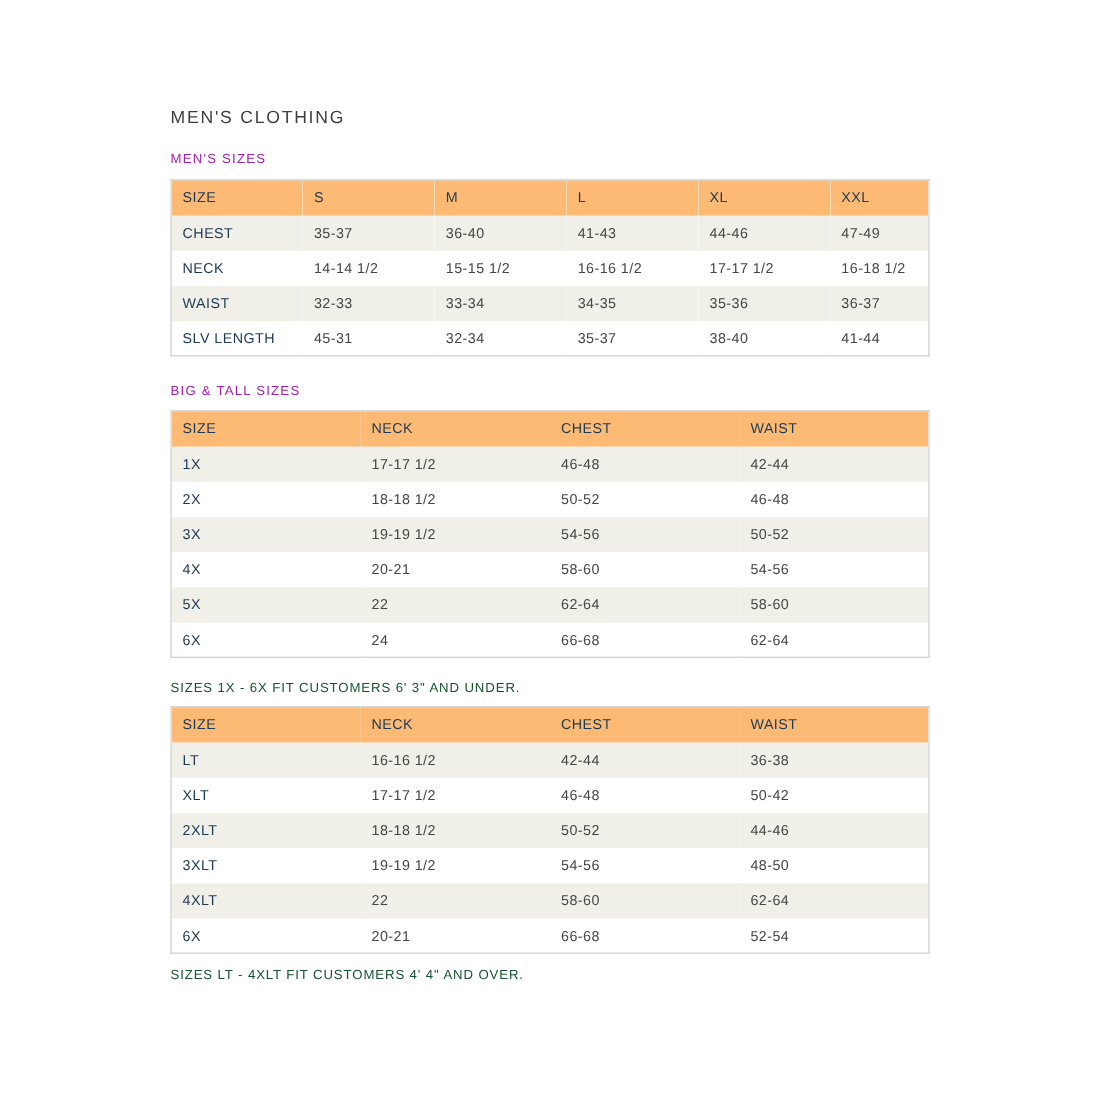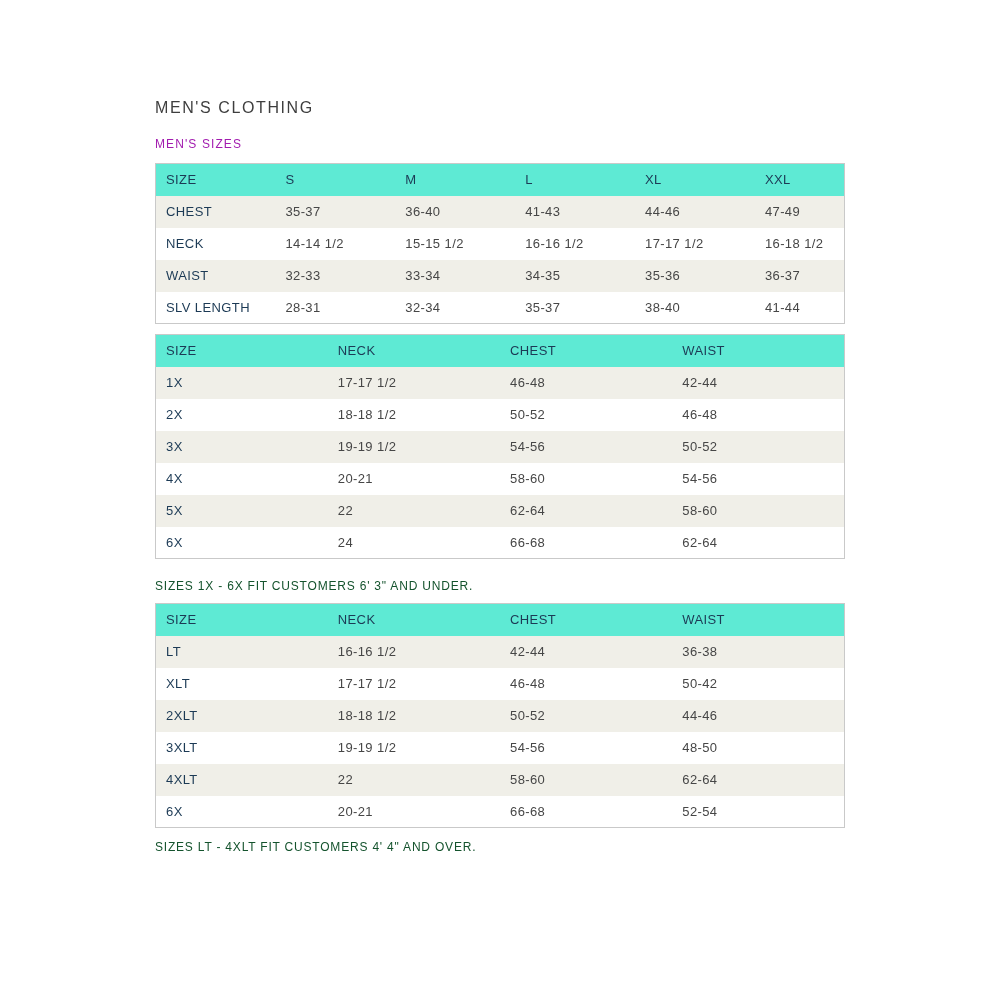--- a/index.html
+++ b/index.html
@@ -50,21 +50,21 @@
     text-align: left;
     vertical-align: middle;
     font-size: 13px;
     letter-spacing: 0.4px;
     font-weight: normal;
     white-space: nowrap;
     overflow: hidden;
     box-sizing: border-box;
   }
   table.chart thead th {
-    background: #5eead4;
+    background: #fdba74;
     color: #1c3a55;
   }
   table.chart tbody tr:nth-child(odd) td {
     background: #f0efe8;
   }
   table.chart tbody td {
     color: #464646;
   }
   table.chart tbody td.lbl {
     color: #1c3a55;
@@ -122,30 +122,31 @@
               <tr>
                 <td class="lbl">WAIST</td>
                 <td>32-33</td>
                 <td>33-34</td>
                 <td>34-35</td>
                 <td>35-36</td>
                 <td>36-37</td>
               </tr>
               <tr>
                 <td class="lbl">SLV LENGTH</td>
-                <td>28-31</td>
+                <td>45-31</td>
                 <td>32-34</td>
                 <td>35-37</td>
                 <td>38-40</td>
                 <td>41-44</td>
               </tr>
             </tbody>
           </table>
         </div>
         <div class="section section-1">
+          <div class="sec-heading">BIG &amp; TALL SIZES</div>
           <table class="chart cols-4">
             <thead>
               <tr>
                 <th>SIZE</th>
                 <th>NECK</th>
                 <th>CHEST</th>
                 <th>WAIST</th>
               </tr>
             </thead>
             <tbody>

